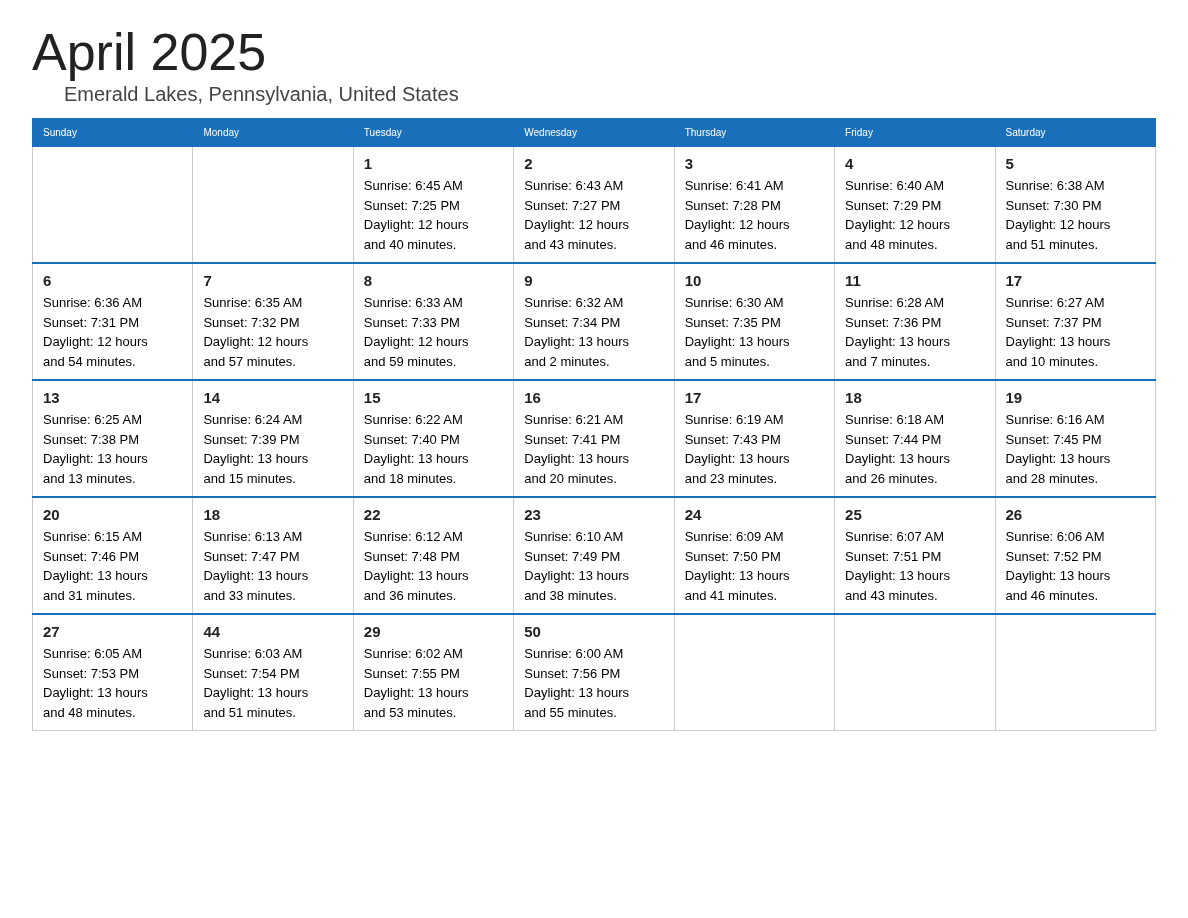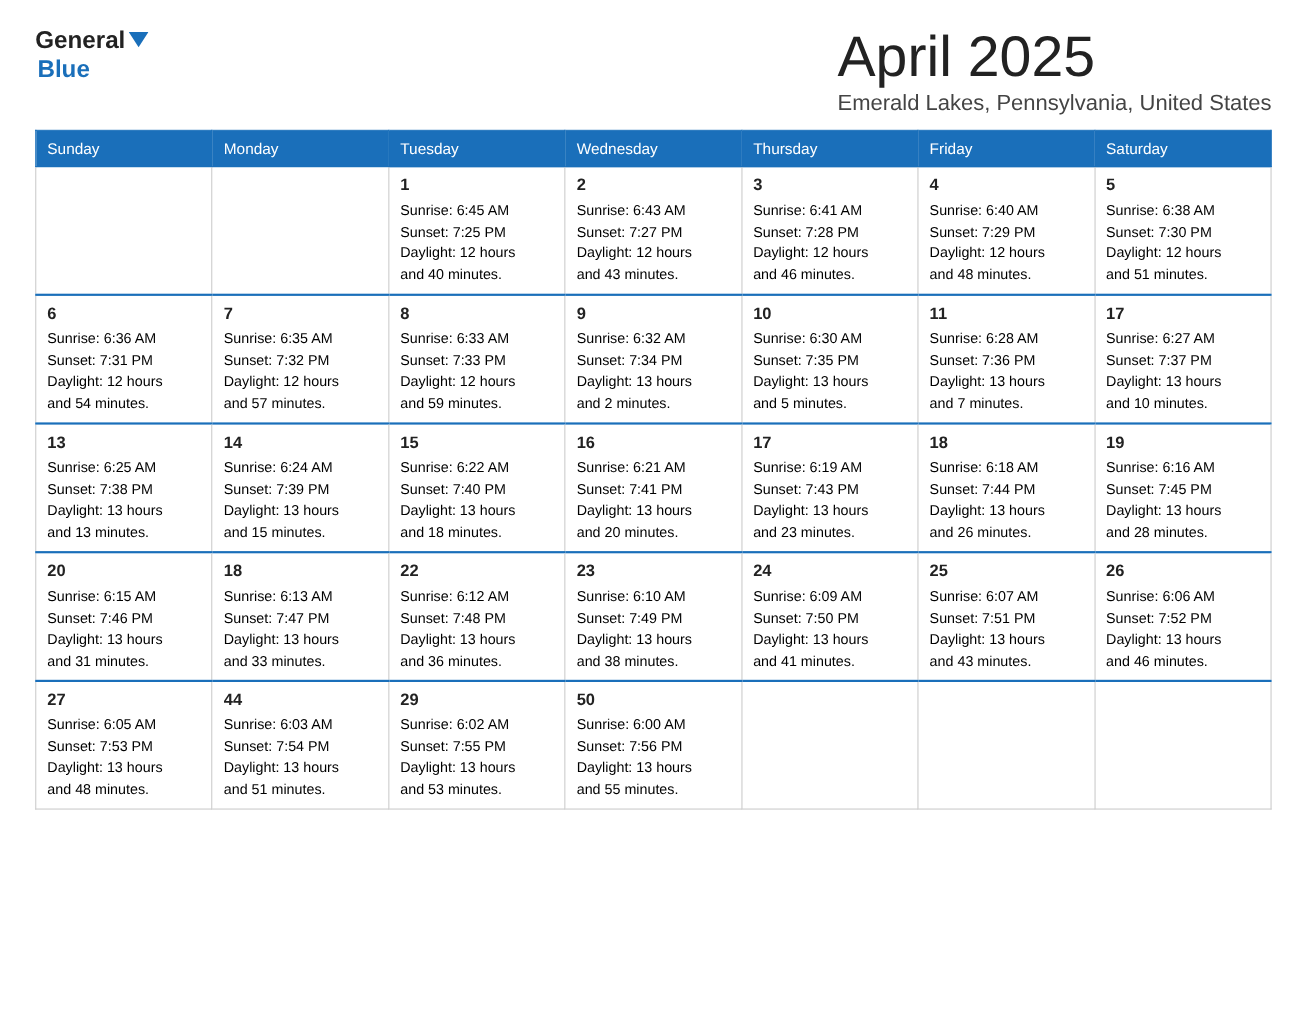--- a/index.html
+++ b/index.html
@@ -41,30 +41,31 @@
     .month-title {
       font-size: 52px;
       font-weight: normal;
       color: #222;
       line-height: 1.1;
     }
     .location-subtitle {
       font-size: 20px;
       color: #444;
       margin-top: 2px;
+      margin-left: 32px;
     }
     .calendar-table {
       width: 100%;
       border-collapse: collapse;
       margin-top: 12px;
     }
     .calendar-table th {
       background-color: #1a6fba;
       color: #fff;
-      font-size: 14px;
+      font-size: 10px;
       font-weight: normal;
       padding: 8px 10px;
       text-align: left;
       border: 1px solid #1a6fba;
     }
     .calendar-table td {
       vertical-align: top;
       padding: 8px 10px;
       border: 1px solid #ccc;
       font-size: 13px;
@@ -87,31 +88,20 @@
       background: #fff;
     }
     .row-divider td {
       border-top: 2px solid #1a6fba;
     }
   </style>
 </head>
 <body>
 
 <div class="header-row">
-  <div class="logo-wrapper">
-    <div class="logo-line1">
-      <span class="logo-text-general">General</span>
-      <div style="display:inline-block; margin-left:3px; margin-top:3px;">
-        <svg width="18" height="14" viewBox="0 0 18 14">
-          <polygon points="0,0 18,0 9,14" fill="#1a6fba"></polygon>
-        </svg>
-      </div>
-    </div>
-    <div class="logo-line2">Blue</div>
-  </div>
   <div class="title-block">
     <div class="month-title">April 2025</div>
     <div class="location-subtitle">Emerald Lakes, Pennsylvania, United States</div>
   </div>
 </div>
 
 <table class="calendar-table">
   <thead>
     <tr>
 

